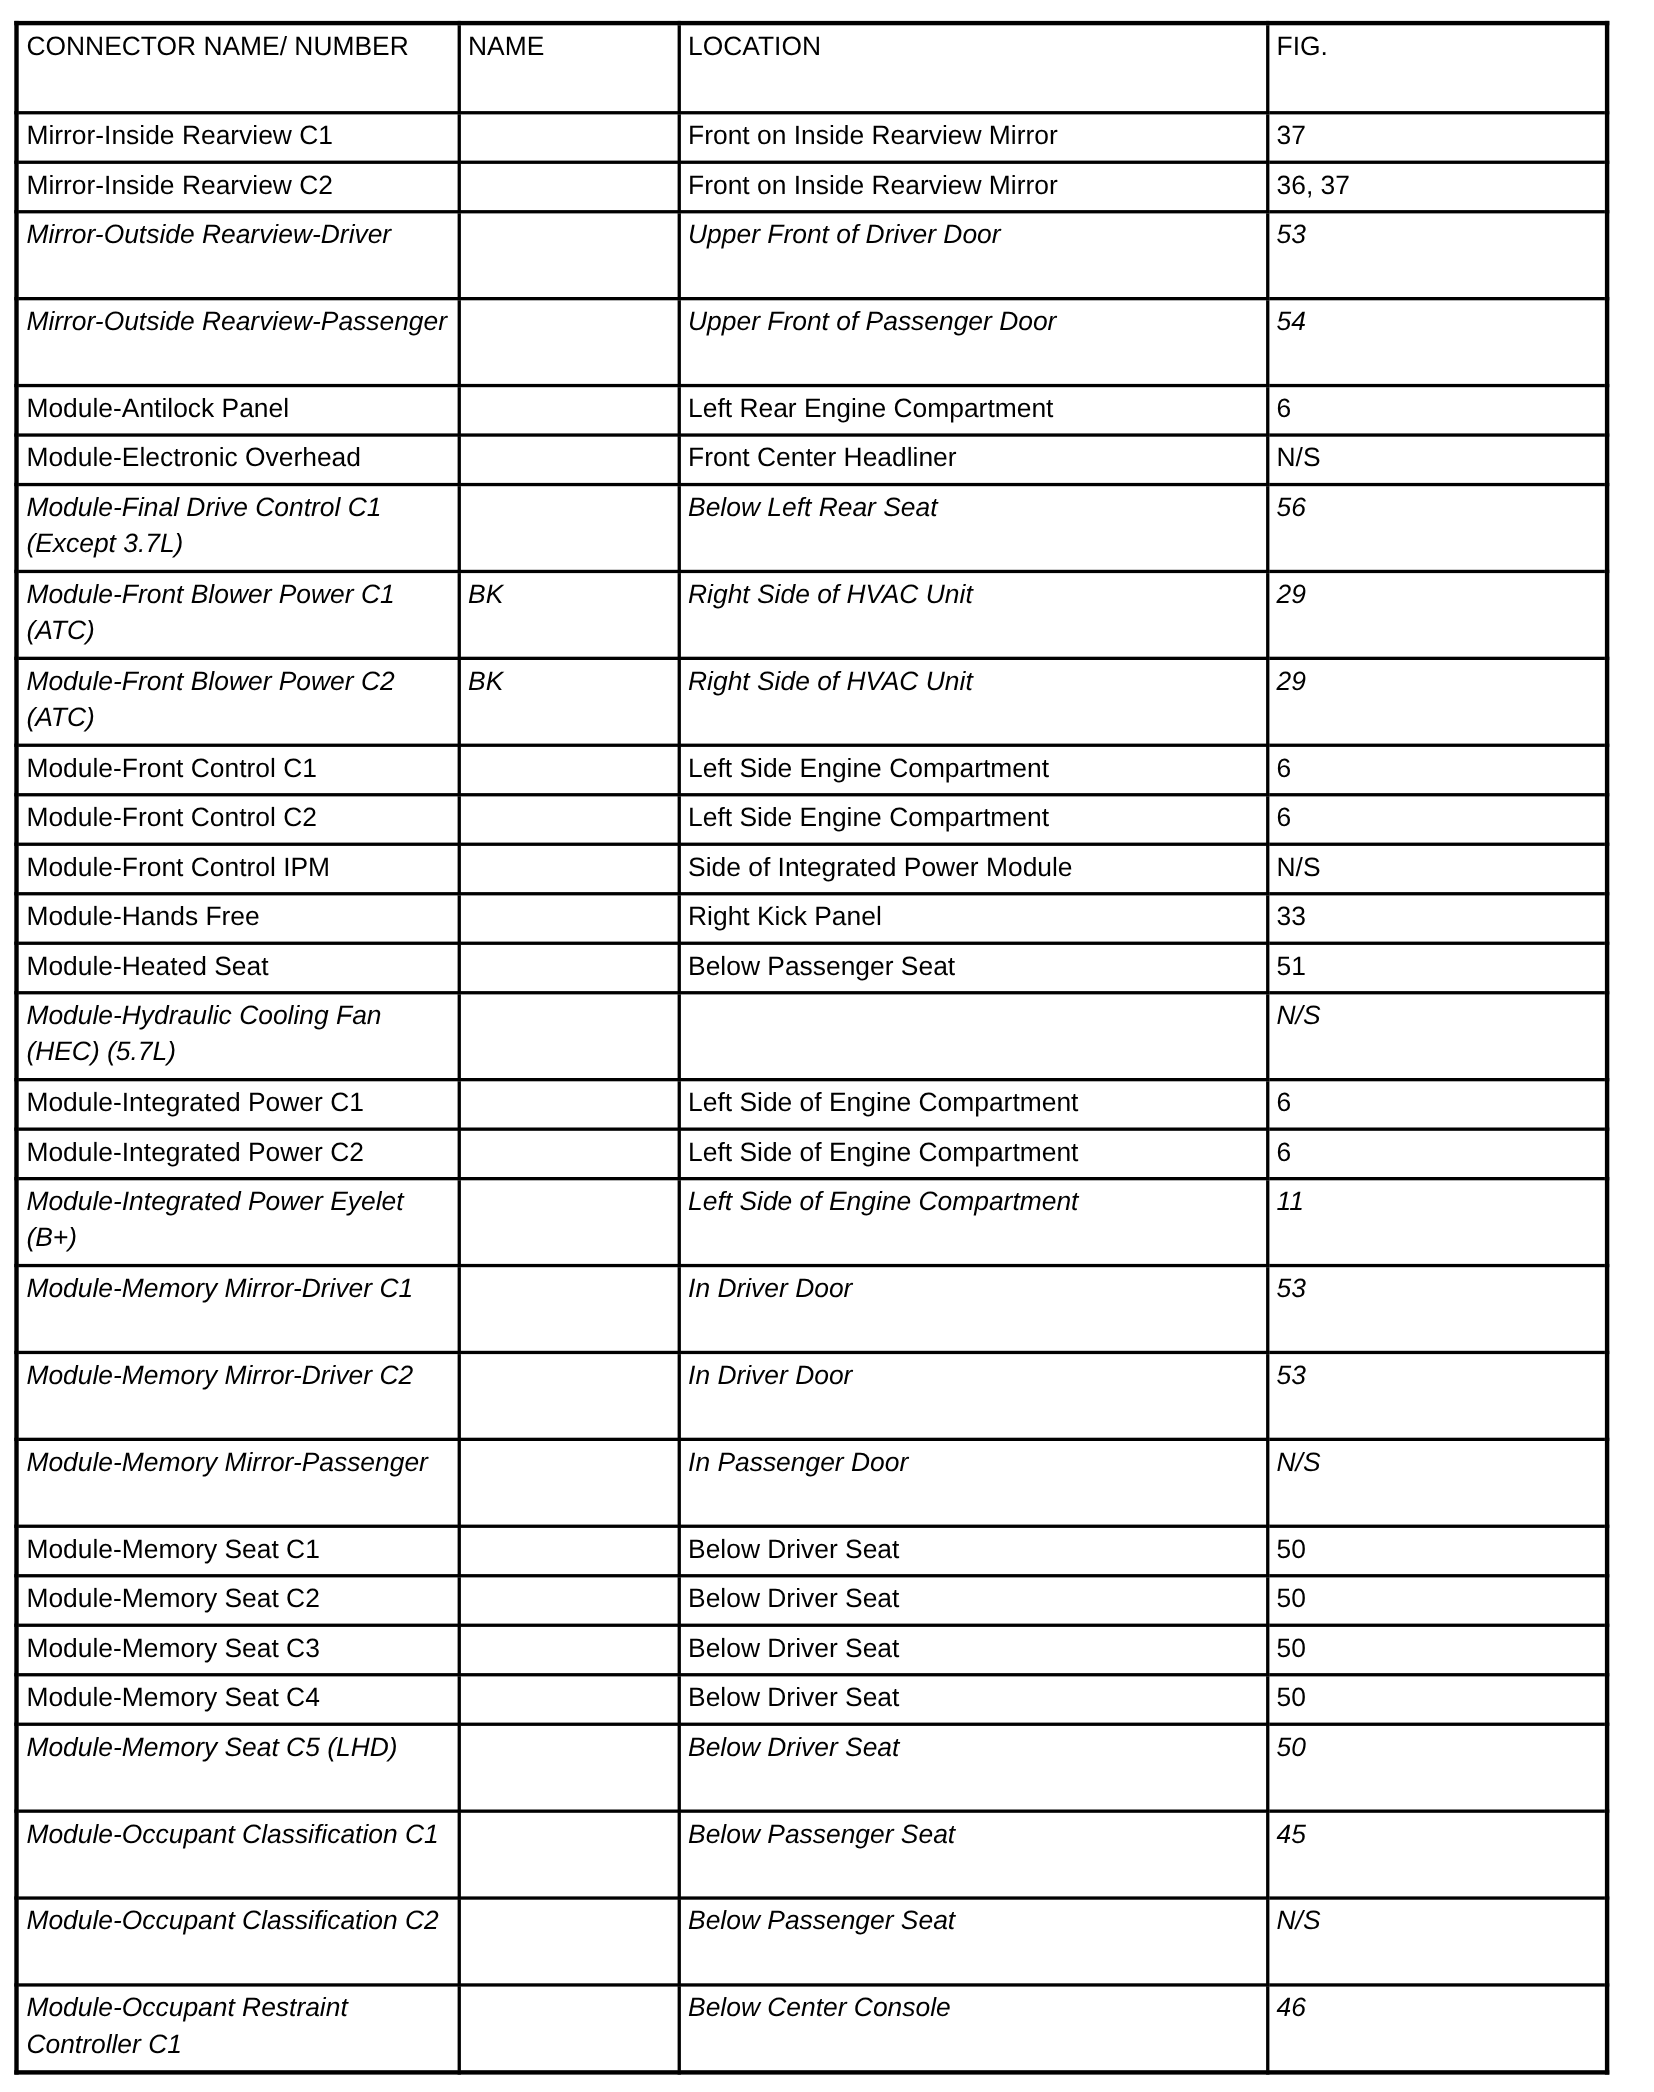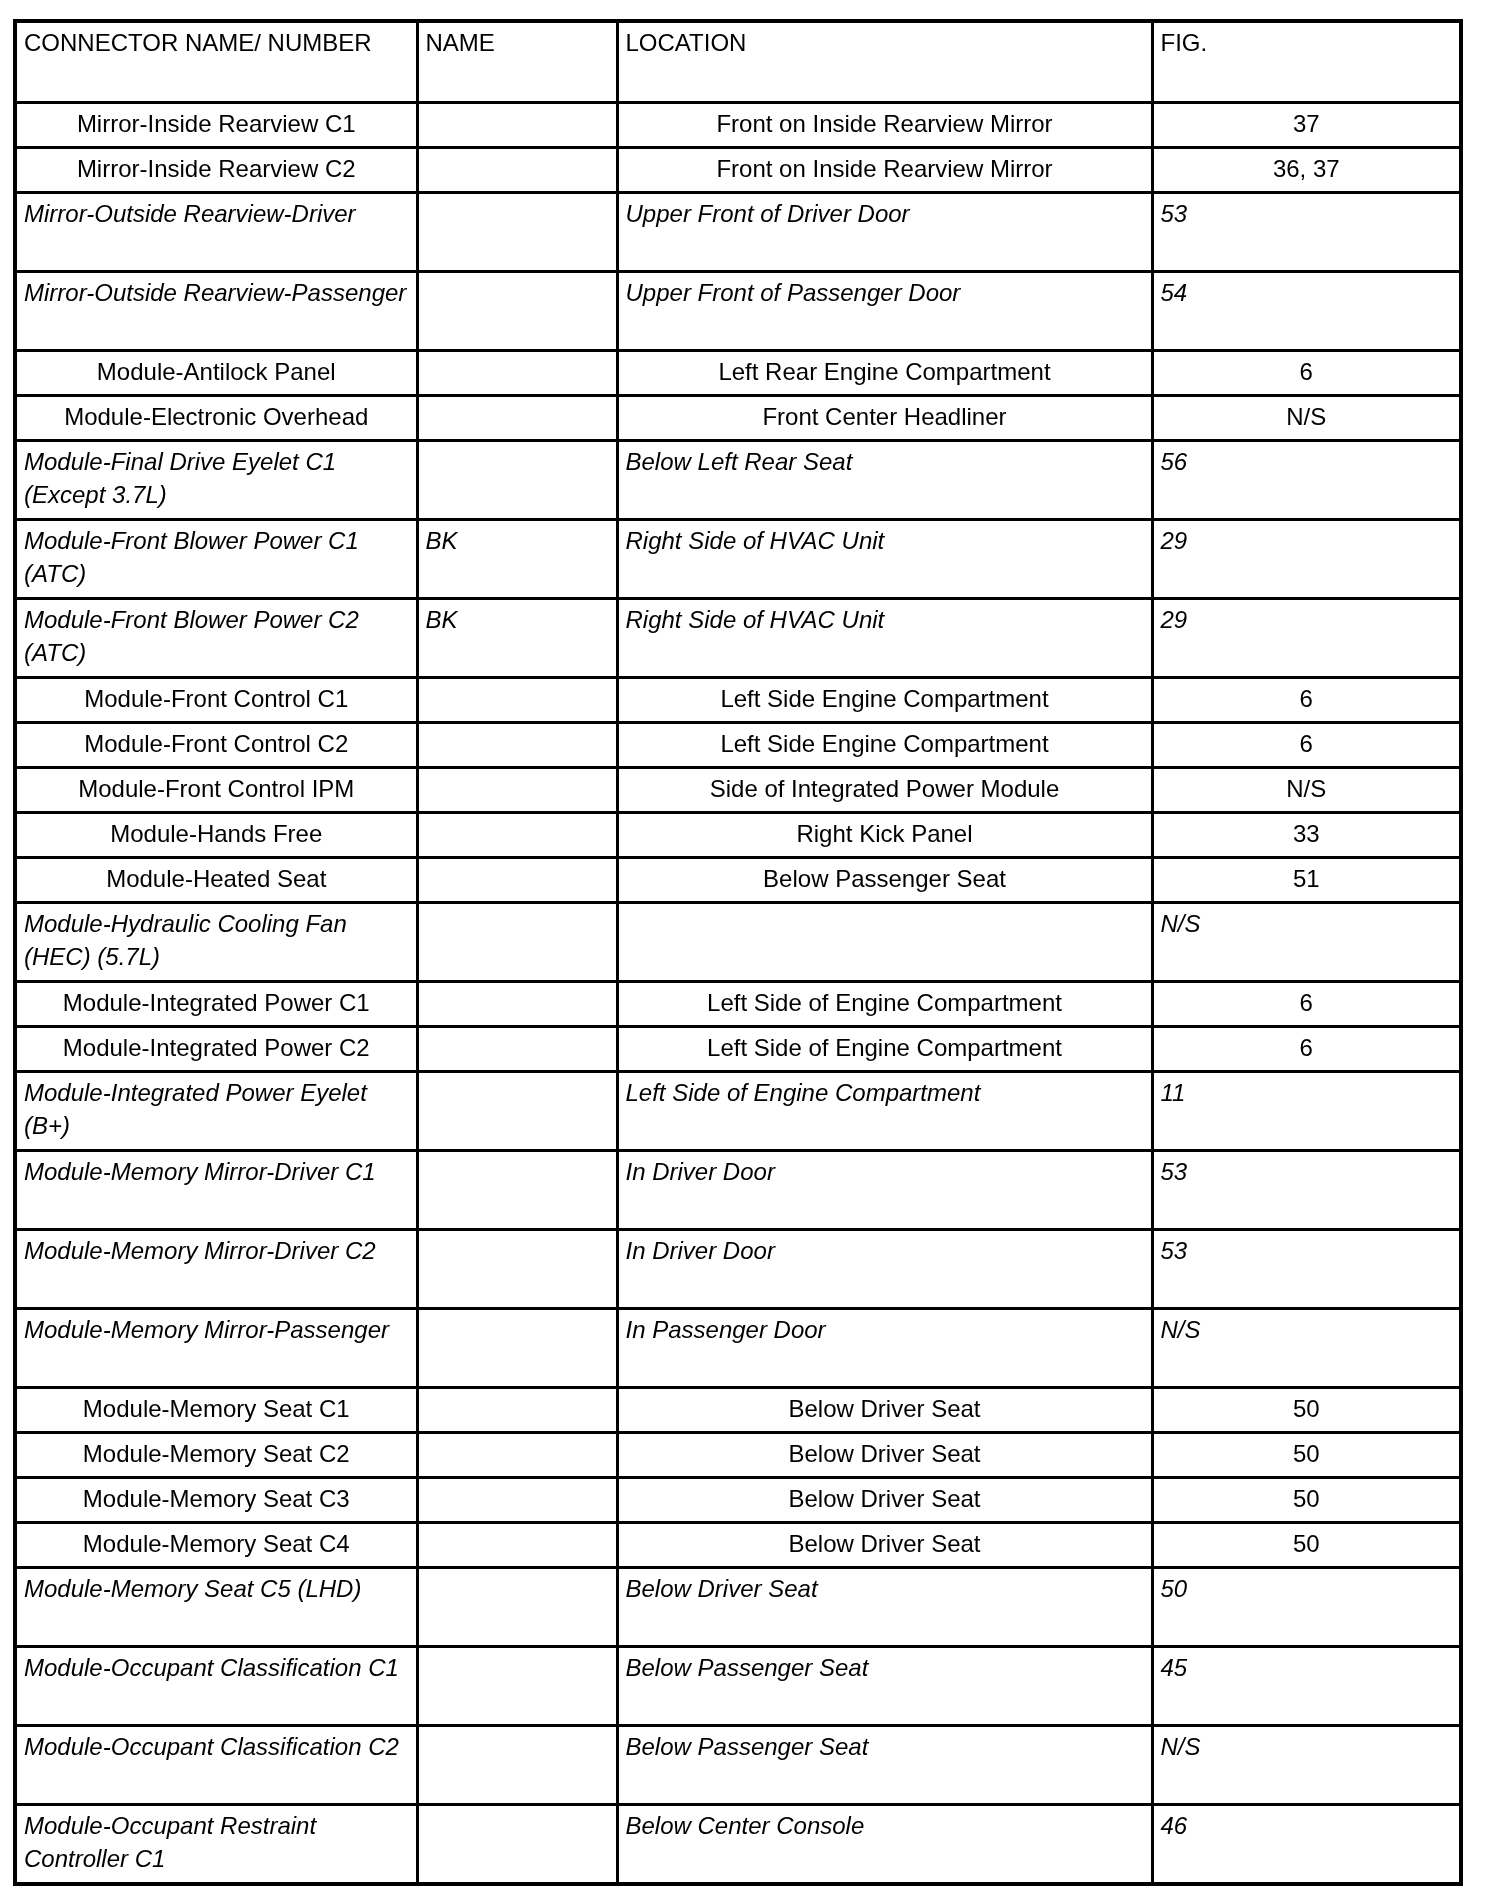--- a/index.html
+++ b/index.html
@@ -17,21 +17,21 @@
   }
   table.conn td, table.conn th {
     border: 3px solid #000;
     vertical-align: top;
     text-align: left;
     font-weight: normal;
     padding: 3px 7px 0 7px;
     line-height: 33px;
     overflow: hidden;
   }
-  tr.single td { height: 39px; text-align: center; }
+  tr.single td { height: 39px; }
   tr.double td { height: 73px; font-style: italic; }
   tr.head th { height: 75px; }
   col.c1 { width: 402px; }
   col.c2 { width: 200px; }
   col.c3 { width: 535px; }
   col.c4 { width: 309px; }
   td.col-color, th.col-color { padding-left: 14px; }
   td.col-loc, th.col-loc { padding-left: 14px; }
   td.col-fig, th.col-fig { padding-left: 14px; }
 </style>
@@ -84,21 +84,21 @@
         <td class="col-loc">Left Rear Engine Compartment</td>
         <td class="col-fig">6</td>
       </tr>
       <tr class="single">
         <td>Module-Electronic Overhead</td>
         <td class="col-color"></td>
         <td class="col-loc">Front Center Headliner</td>
         <td class="col-fig">N/S</td>
       </tr>
       <tr class="double">
-        <td>Module-Final Drive Eyelet C1 (Except 3.7L)</td>
+        <td>Module-Final Drive Control C1 (Except 3.7L)</td>
         <td class="col-color"></td>
         <td class="col-loc">Below Left Rear Seat</td>
         <td class="col-fig">56</td>
       </tr>
       <tr class="double">
         <td>Module-Front Blower Power C1 (ATC)</td>
         <td class="col-color">BK</td>
         <td class="col-loc">Right Side of HVAC Unit</td>
         <td class="col-fig">29</td>
       </tr>

